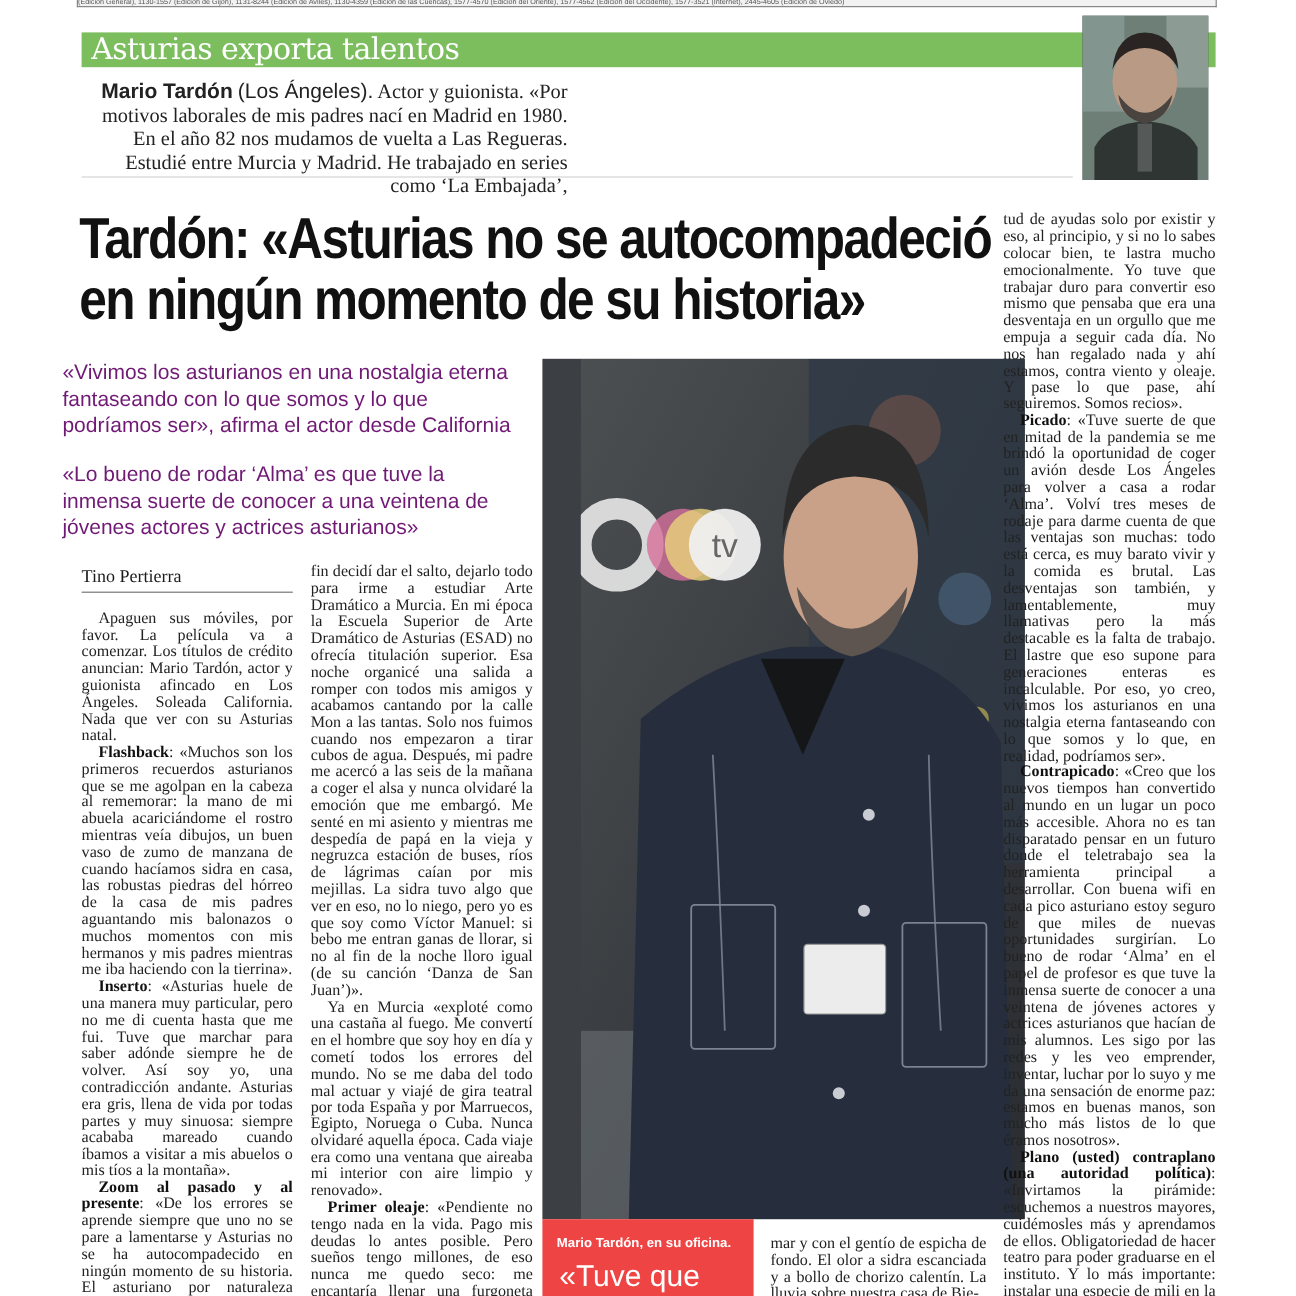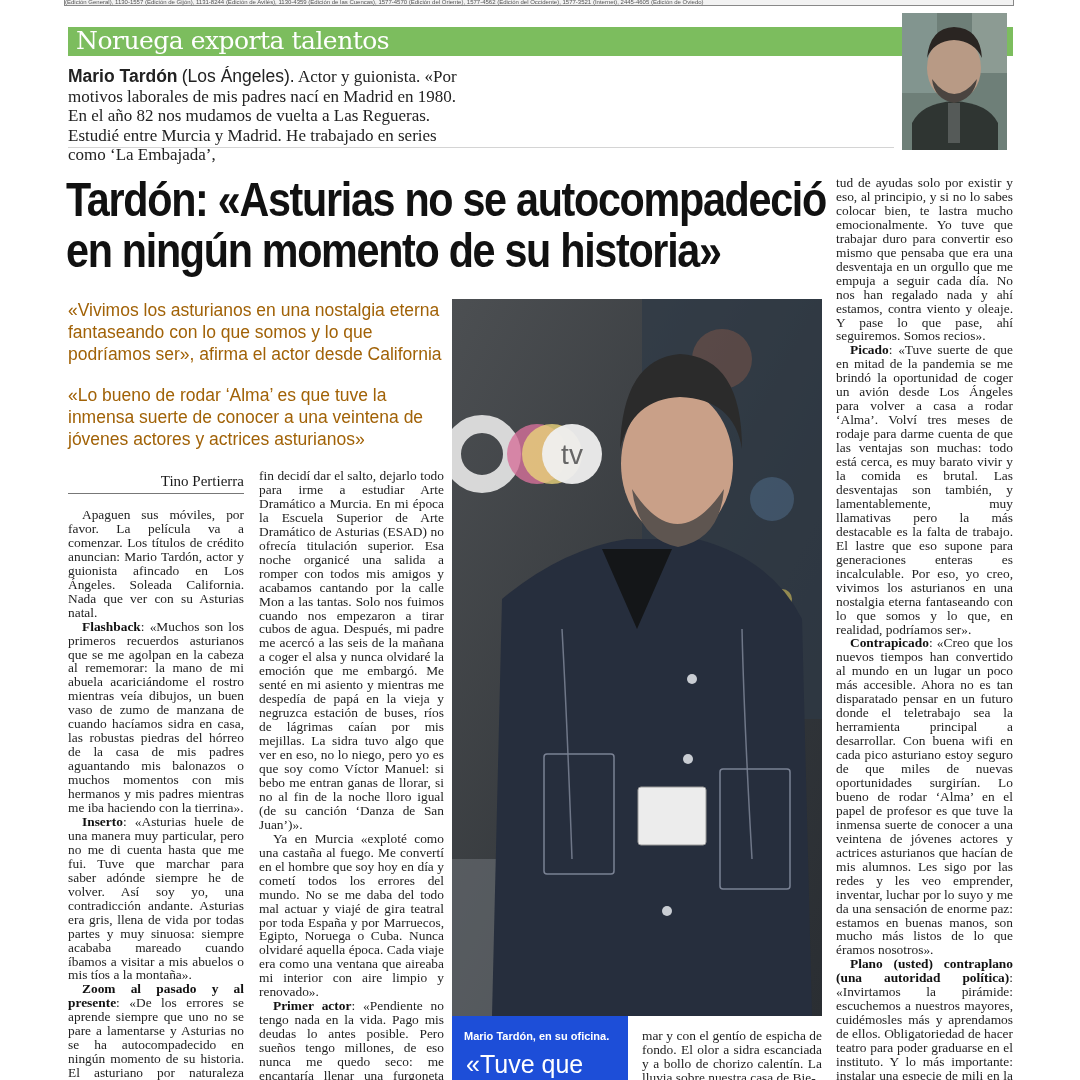--- a/index.html
+++ b/index.html
@@ -3,59 +3,59 @@
 <meta charset="utf-8">
 <style>
   html, body { margin:0; padding:0; background:#ffffff; }
   body { width:1080px; height:1080px; overflow:hidden; position:relative; font-family:"Liberation Serif", serif; color:#1a1a1a; }
 
   .issn-strip { position:absolute; left:64px; top:0; width:948px; height:5px; border:1px solid #888; border-top:none; background:#f2f2f2; overflow:hidden; font-family:"Liberation Sans", sans-serif; font-size:6px; line-height:4px; color:#555; white-space:nowrap; }
 
   .section-band { position:absolute; left:68px; top:27px; width:945px; height:29px; background:#7cbd5e; }
   .section-title { position:absolute; left:76px; top:24px; font-family:"DejaVu Serif", serif; font-size:25px; color:#ffffff; letter-spacing:-0.5px; line-height:34px; }
 
-  .bio-block { position:absolute; left:68px; top:67px; width:826px; height:80px; border-bottom:1px solid #d4d4d4; }
+  .bio-block { position:absolute; left:68px; top:67px; width:826px; height:80px; border-bottom:1px solid #d4d4d4;text-align:right; }
   .bio-col { position:absolute; top:0; width:405px; font-size:17px; line-height:19.5px; color:#222; }
   .bio-col.left { left:0; }
   .bio-col.right { left:421px; }
   .bio-name { font-family:"Liberation Sans", sans-serif; font-weight:bold; font-size:17.5px; }
   .bio-loc { font-family:"Liberation Sans", sans-serif; font-size:17.5px; }
 
   .thumb-photo { position:absolute; left:902px; top:13px; width:105px; height:137px; overflow:hidden; background:#5a6a64; }
 
   .headline { position:absolute; left:66px; top:174px; width:760px; font-family:"Liberation Sans", sans-serif; font-weight:bold; font-size:48px; line-height:51px; letter-spacing:-1.5px; color:#111; transform:scaleX(0.86); transform-origin:left top; width:884px; }
 
-  .deck { position:absolute; left:68px; width:380px; font-family:"Liberation Sans", sans-serif; font-size:17.5px; line-height:22px; color:#a16207; }
+  .deck { position:absolute; left:52px; width:380px; font-family:"Liberation Sans", sans-serif; font-size:17.5px; line-height:22px; color:#701a75; }
   .deck.d1 { top:299px; }
   .deck.d2 { top:384px; }
 
-  .byline { position:absolute; left:68px; top:473px; width:176px; text-align:right; font-size:15px; border-bottom:1px solid #777; padding-bottom:3px; }
+  .byline { position:absolute; left:68px; top:473px; width:176px; font-size:15px; border-bottom:1px solid #777; padding-bottom:3px; }
 
   .col { position:absolute; font-size:13.4px; line-height:13.95px; text-align:justify; color:#222; hyphens:manual; }
   .col p { margin:0; text-indent:14px; }
   .col p.noindent { text-indent:0; }
   .col b { font-weight:bold; color:#111; }
   .col1 { left:68px; top:508px; width:176px; height:572px; overflow:hidden; }
   .col2 { left:259px; top:469px; width:185px; height:611px; overflow:hidden; }
   .col3 { left:836px; top:176px; width:177px; height:904px; overflow:hidden; }
   .col4 { left:642px; top:1029px; width:180px; height:51px; overflow:hidden; }
 
-  .main-photo { position:absolute; left:452px; top:299px; width:370px; height:717px; overflow:hidden; background:#3c3f44; }
+  .main-photo { position:absolute; left:452px; top:299px; width:370px; height:717px; overflow:hidden; background:#3c3f44;padding-left:32px; }
 
-  .caption-box { position:absolute; left:452px; top:1016px; width:176px; height:64px; background:#1d4ed8; overflow:hidden; }
+  .caption-box { position:absolute; left:452px; top:1016px; width:176px; height:64px; background:#ef4444; overflow:hidden; }
   .caption-text { position:absolute; left:12px; top:14px; font-family:"Liberation Sans", sans-serif; font-weight:bold; font-size:11px; color:#ffffff; }
   .pullquote { position:absolute; left:14px; top:34px; font-family:"Liberation Sans", sans-serif; font-weight:normal; font-size:25px; color:#ffffff; line-height:28px; }
 </style>
 </head>
 <body>
 
 <div class="issn-strip">(Edición General), 1130-1557 (Edición de Gijón), 1131-8244 (Edición de Avilés), 1130-4359 (Edición de las Cuencas), 1577-4570 (Edición del Oriente), 1577-4562 (Edición del Occidente), 1577-3521 (Internet), 2445-4605 (Edición de Oviedo)</div>
 
 <div class="section-band"></div>
-<div class="section-title">Noruega exporta talentos</div>
+<div class="section-title">Asturias exporta talentos</div>
 
 <div class="bio-block">
   <div class="bio-col left">
     <span class="bio-name">Mario Tardón</span>
     <span class="bio-loc">(Los Ángeles).</span>
     <span>Actor y guionista. «Por motivos laborales de mis padres nací en Madrid en 1980. En el año 82 nos mudamos de vuelta a Las Regueras. Estudié entre Murcia y Madrid. He trabajado en series como ‘La Embajada’,</span>
   </div>
 </div>
 
 <div class="thumb-photo">
@@ -81,21 +81,21 @@
 <div class="col col1">
   <p>Apaguen sus móviles, por favor. La película va a comenzar. Los títulos de crédito anuncian: Mario Tardón, actor y guionista afincado en Los Ángeles. Soleada California. Nada que ver con su Asturias natal.</p>
   <p><b>Flashback</b><span>: «Muchos son los primeros recuerdos asturianos que se me agolpan en la cabeza al rememorar: la mano de mi abuela acariciándome el rostro mientras veía dibujos, un buen vaso de zumo de manzana de cuando hacíamos sidra en casa, las robustas piedras del hórreo de la casa de mis padres aguantando mis balonazos o muchos momentos con mis hermanos y mis padres mientras me iba haciendo con la tierrina».</span></p>
   <p><b>Inserto</b><span>: «Asturias huele de una manera muy particular, pero no me di cuenta hasta que me fui. Tuve que marchar para saber adónde siempre he de volver. Así soy yo, una contradicción andante. Asturias era gris, llena de vida por todas partes y muy sinuosa: siempre acababa mareado cuando íbamos a visitar a mis abuelos o mis tíos a la montaña».</span></p>
   <p><b>Zoom al pasado y al presente</b><span>: «De los errores se aprende siempre que uno no se pare a lamentarse y Asturias no se ha autocompadecido en ningún momento de su historia. El asturiano por naturaleza acepta, asume, se levanta de nuevo y sigue caminando. Asturias ha aprendido muchísimo desde que me fui. Sigue siendo una comunidad abierta y noble, un lugar magnético que atrapa, seduce y corteja</span></p>
 </div>
 
 <div class="col col2">
   <p class="noindent">fin decidí dar el salto, dejarlo todo para irme a estudiar Arte Dramático a Murcia. En mi época la Escuela Superior de Arte Dramático de Asturias (ESAD) no ofrecía titulación superior. Esa noche organicé una salida a romper con todos mis amigos y acabamos cantando por la calle Mon a las tantas. Solo nos fuimos cuando nos empezaron a tirar cubos de agua. Después, mi padre me acercó a las seis de la mañana a coger el alsa y nunca olvidaré la emoción que me embargó. Me senté en mi asiento y mientras me despedía de papá en la vieja y negruzca estación de buses, ríos de lágrimas caían por mis mejillas. La sidra tuvo algo que ver en eso, no lo niego, pero yo es que soy como Víctor Manuel: si bebo me entran ganas de llorar, si no al fin de la noche lloro igual (de su canción ‘Danza de San Juan’)».</p>
   <p>Ya en Murcia «exploté como una castaña al fuego. Me convertí en el hombre que soy hoy en día y cometí todos los errores del mundo. No se me daba del todo mal actuar y viajé de gira teatral por toda España y por Marruecos, Egipto, Noruega o Cuba. Nunca olvidaré aquella época. Cada viaje era como una ventana que aireaba mi interior con aire limpio y renovado».</p>
-  <p><b>Primer actor</b><span>: «Pendiente no tengo nada en la vida. Pago mis deudas lo antes posible. Pero sueños tengo millones, de eso nunca me quedo seco: me encantaría llenar una furgoneta con mis colegas de siempre y recorrer todas las fiestas de prao que sea humanamente posible, llevar a mi mujer a caminar Muniellos entero, invitar a mis padres a beber un buen vino</span></p>
+  <p><b>Primer oleaje</b><span>: «Pendiente no tengo nada en la vida. Pago mis deudas lo antes posible. Pero sueños tengo millones, de eso nunca me quedo seco: me encantaría llenar una furgoneta con mis colegas de siempre y recorrer todas las fiestas de prao que sea humanamente posible, llevar a mi mujer a caminar Muniellos entero, invitar a mis padres a beber un buen vino</span></p>
 </div>
 
 <div class="main-photo">
   <svg width="370" height="717" viewBox="0 0 370 717">
     <defs>
       <linearGradient id="bg" x1="0" y1="0" x2="1" y2="1">
         <stop offset="0" stop-color="#4c4f52"></stop>
         <stop offset="0.6" stop-color="#33373b"></stop>
         <stop offset="1" stop-color="#2a2e33"></stop>
       </linearGradient>

